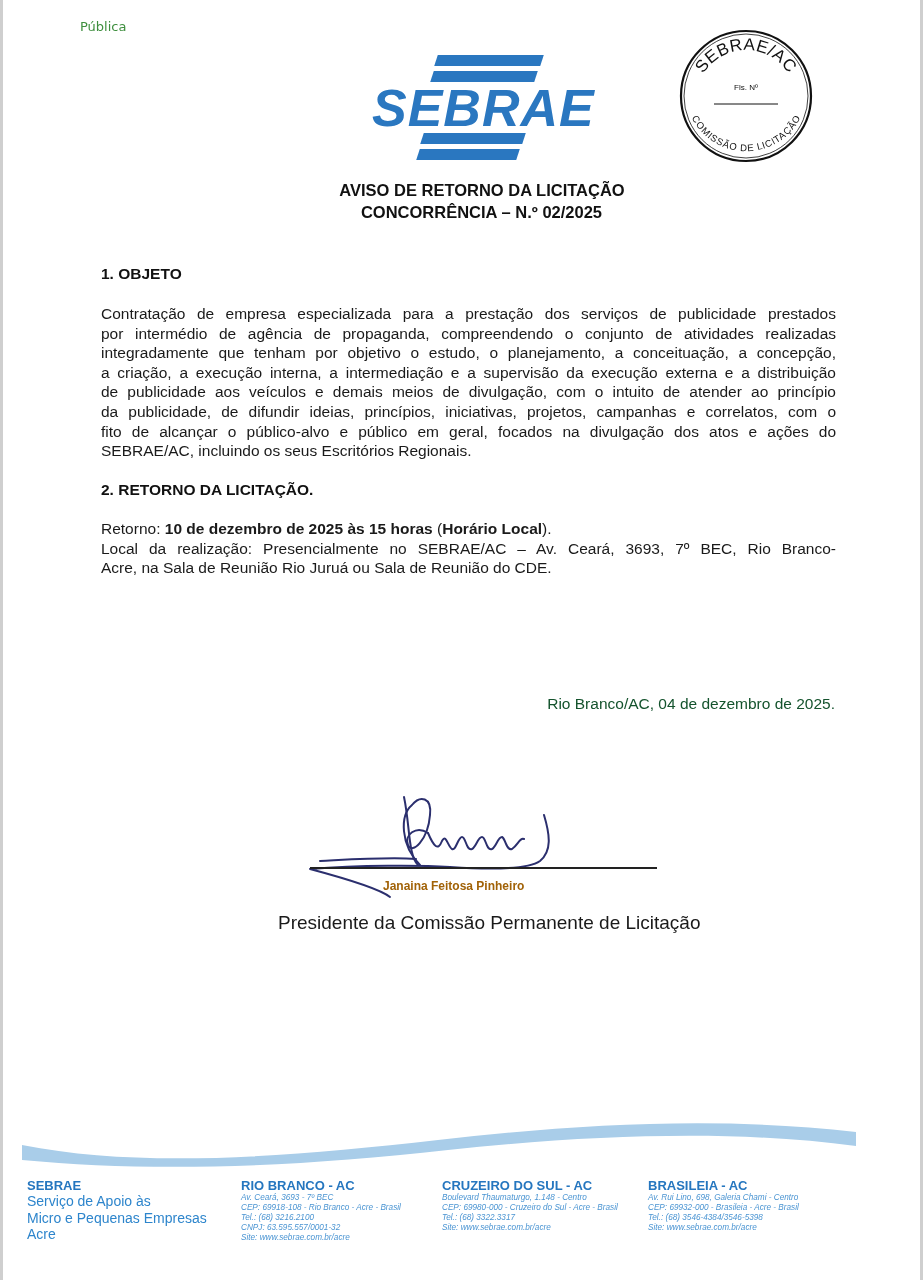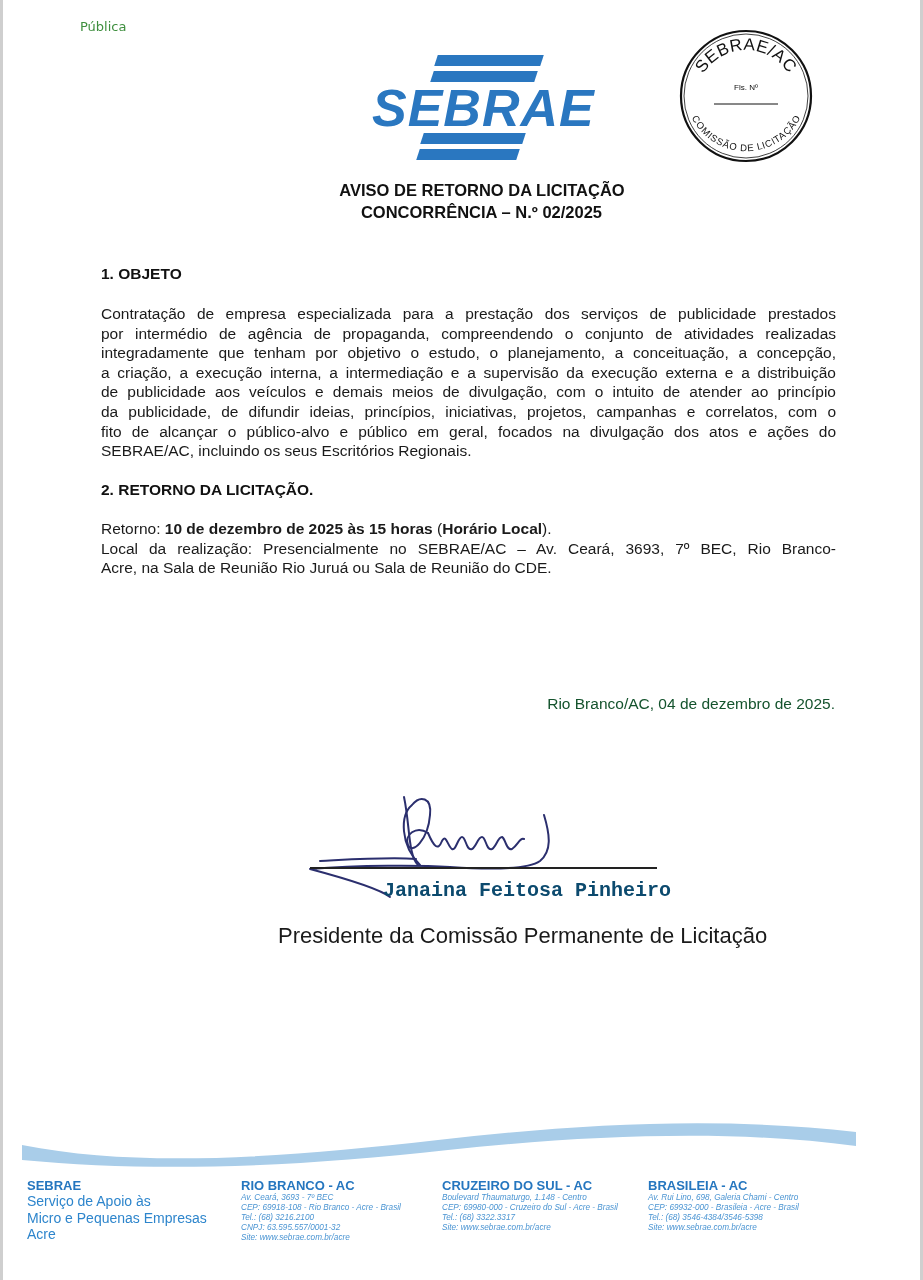--- a/index.html
+++ b/index.html
@@ -32,22 +32,22 @@
 
     .ret { position: absolute; left: 101px; top: 519px; width: 735px; font-size: 15.5px; line-height: 19.6px; color: #1a1a1a; }
     .ret .ln { display: block; height: 19.6px; white-space: nowrap; }
     .ret .ln.j { text-align: justify; text-align-last: justify; }
     .ret b { font-weight: bold; }
 
     .date { position: absolute; right: 88px; top: 695px; font-size: 15.5px; color: #14532d; }
 
     .signature { position: absolute; left: 300px; top: 785px; width: 370px; height: 115px; }
     .sig-line { position: absolute; left: 310px; top: 867px; width: 347px; height: 1.5px; background: #222; }
-    .signer { position: absolute; left: 383px; top: 879px; font-family: Liberation Mono, monospace; font-weight: bold; font-size: 20px; color: #0c4a6e; }
-    .signer-role { position: absolute; left: 278px; top: 912px; font-size: 22px; color: #1a1a1a; margin-top: 11px; }
+    .signer { position: absolute; left: 383px; top: 879px; font-family: Liberation Sans, sans-serif; font-weight: bold; font-size: 12px; color: #a16207; }
+    .signer-role { position: absolute; left: 278px; top: 912px; font-size: 19px; color: #1a1a1a; }
 
     .wave { position: absolute; left: 18px; top: 1120px; width: 842px; height: 55px; }
 
     .footer { position: absolute; top: 1178px; color: #2a7fc4; }
     .footer .fh { font-weight: bold; font-size: 13px; color: #2576bf; line-height: 15px; }
     .footer .fl { font-style: italic; font-size: 8.2px; line-height: 10px; color: #4a94d2; white-space: nowrap; }
     .f-org { left: 27px; }
     .f-org .fh { font-size: 13px; }
     .f-org .sub { font-size: 14px; line-height: 16.5px; color: #2d85cc; }
     .f-rb { left: 241px; }

